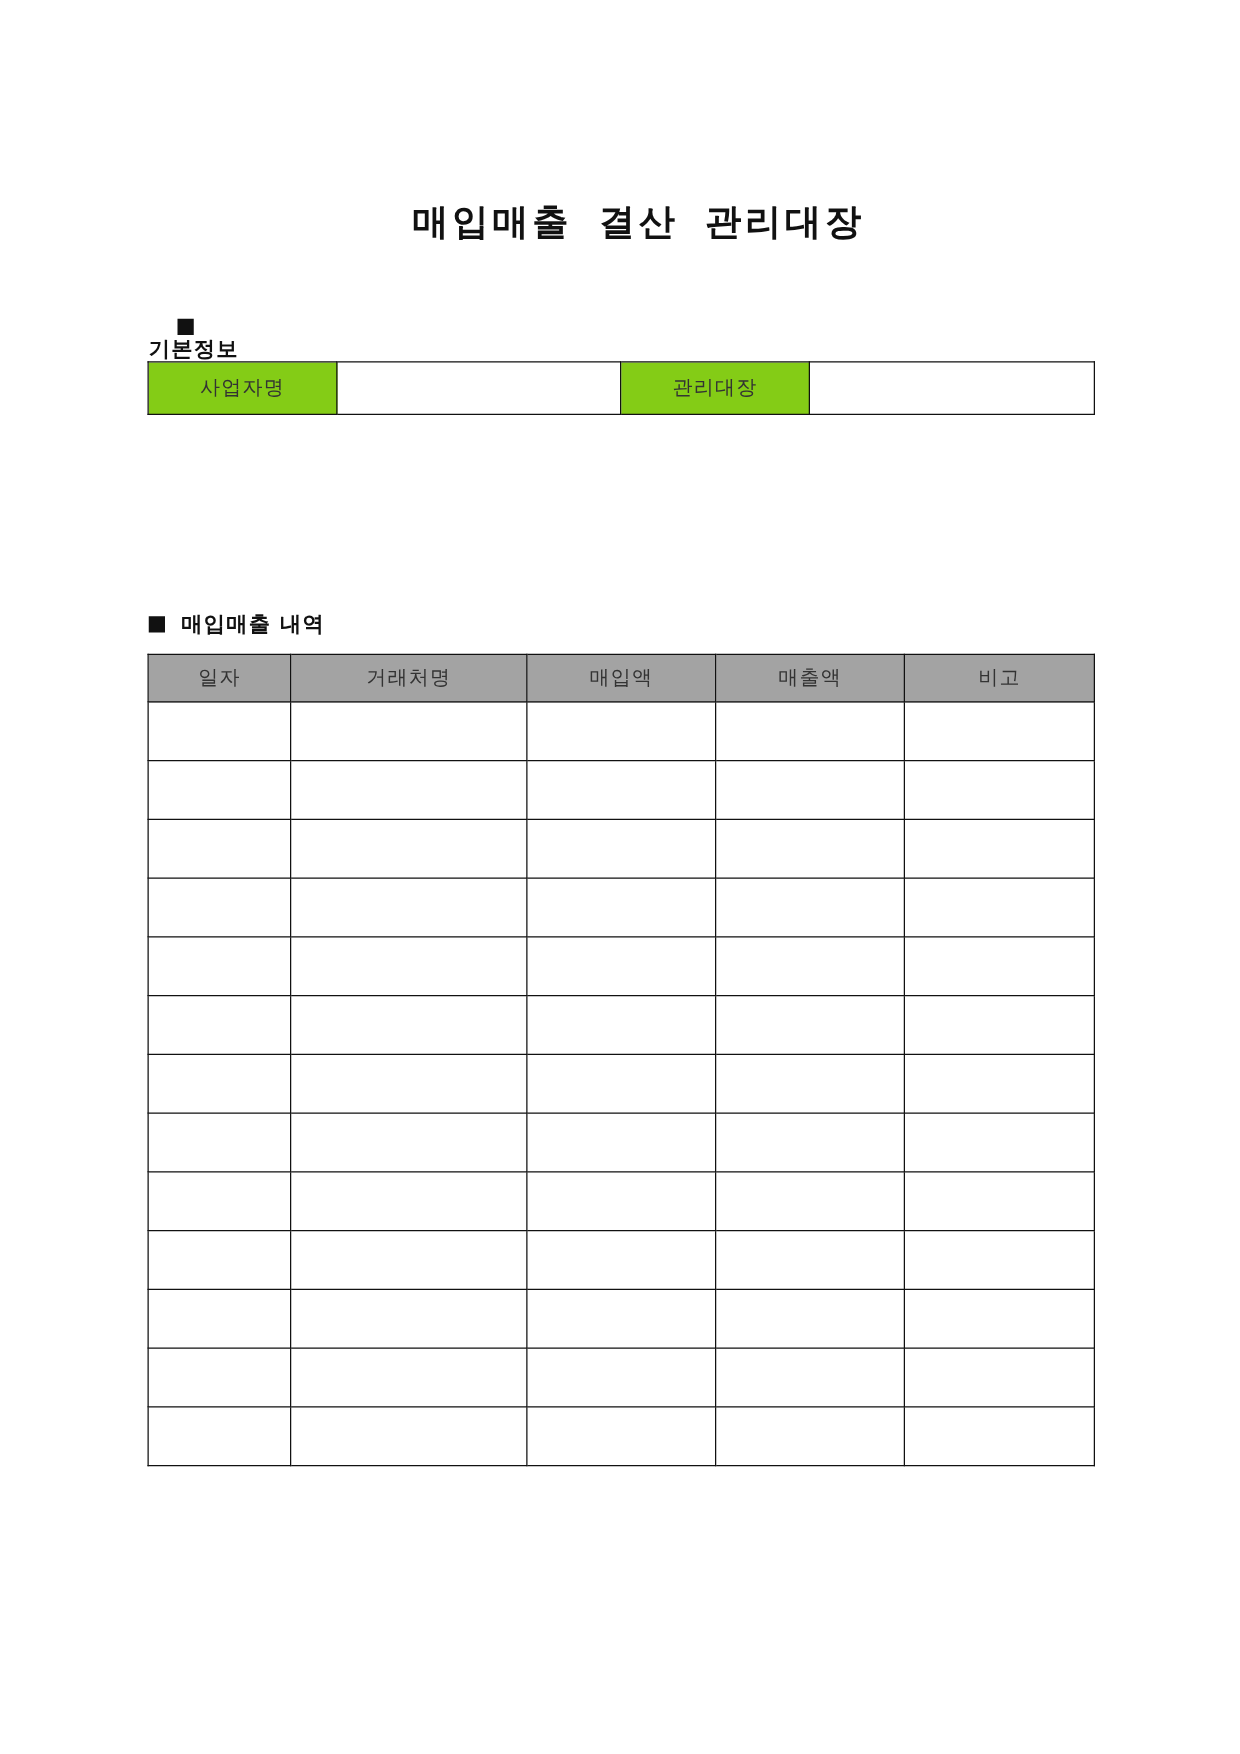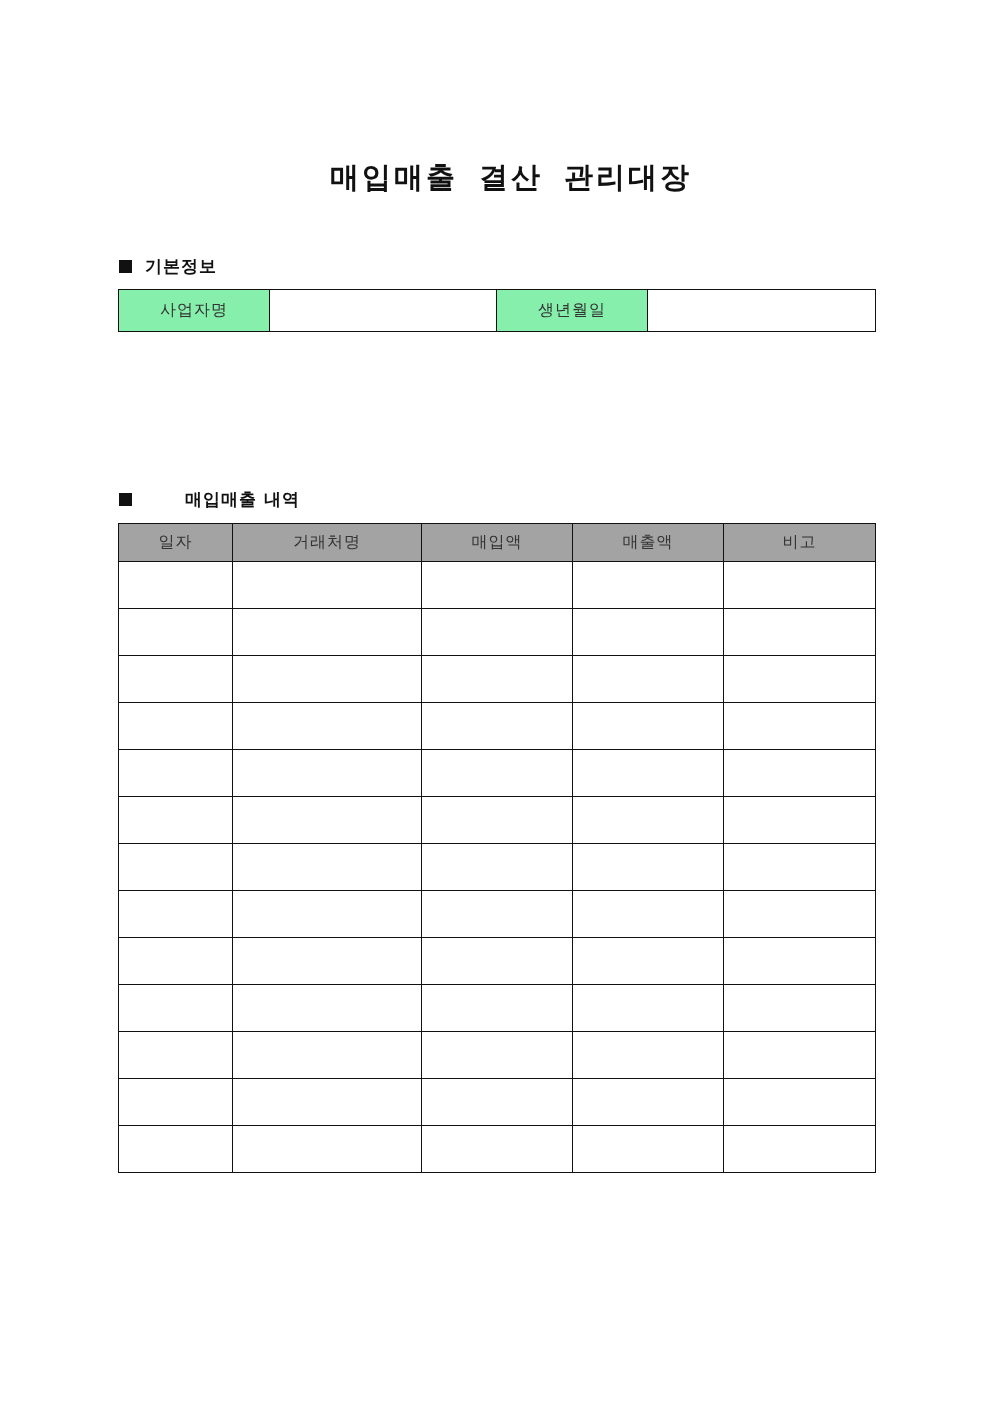--- a/index.html
+++ b/index.html
@@ -21,53 +21,53 @@
   .section-head .sq {
     display: inline-block; width: 13px; height: 13px; background: #111; margin-right: 13px;
   }
   table {
     position: absolute; left: 118px; border-collapse: collapse; table-layout: fixed;
   }
   td, th {
     border: 1.5px solid #111; padding: 0; font-weight: normal;
     font-size: 16px; text-align: center; color: #333;
   }
-  .lbl { background: #86efac; letter-spacing: 1px; }
+  .lbl { background: #84cc16; letter-spacing: 1px; }
   #info td { height: 41px; }
   #ledger th { height: 37px; background: #a3a3a3; letter-spacing: 1px; }
   #ledger td { height: 46px; }
 </style>
 </head>
 <body>
 
 <div class="title">매입매출 결산 관리대장</div>
 
-<div class="section-head" style="top:255px;">
+<div class="section-head" style="top:255px;flex-direction:column;">
   <span class="sq"></span>
   <span>기본정보</span>
 </div>
 
 <table id="info" style="top:289px; width:757px;">
   <colgroup>
       <col style="width:151px">
       <col style="width:227px">
       <col style="width:151px">
       <col style="width:228px">
     </colgroup>
   <tbody>
       <tr>
     <td class="lbl">사업자명</td>
     <td></td>
-    <td class="lbl">생년월일</td>
+    <td class="lbl">관리대장</td>
     <td></td>
   </tr>
 </tbody>
   </table>
 
-<div class="section-head" style="top:488px;gap:40px;">
+<div class="section-head" style="top:488px;">
   <span class="sq"></span>
   <span>매입매출 내역</span>
 </div>
 
 <table id="ledger" style="top:523px; width:757px;">
   <colgroup>
       <col style="width:114px">
       <col style="width:189px">
       <col style="width:151px">
       <col style="width:151px">

